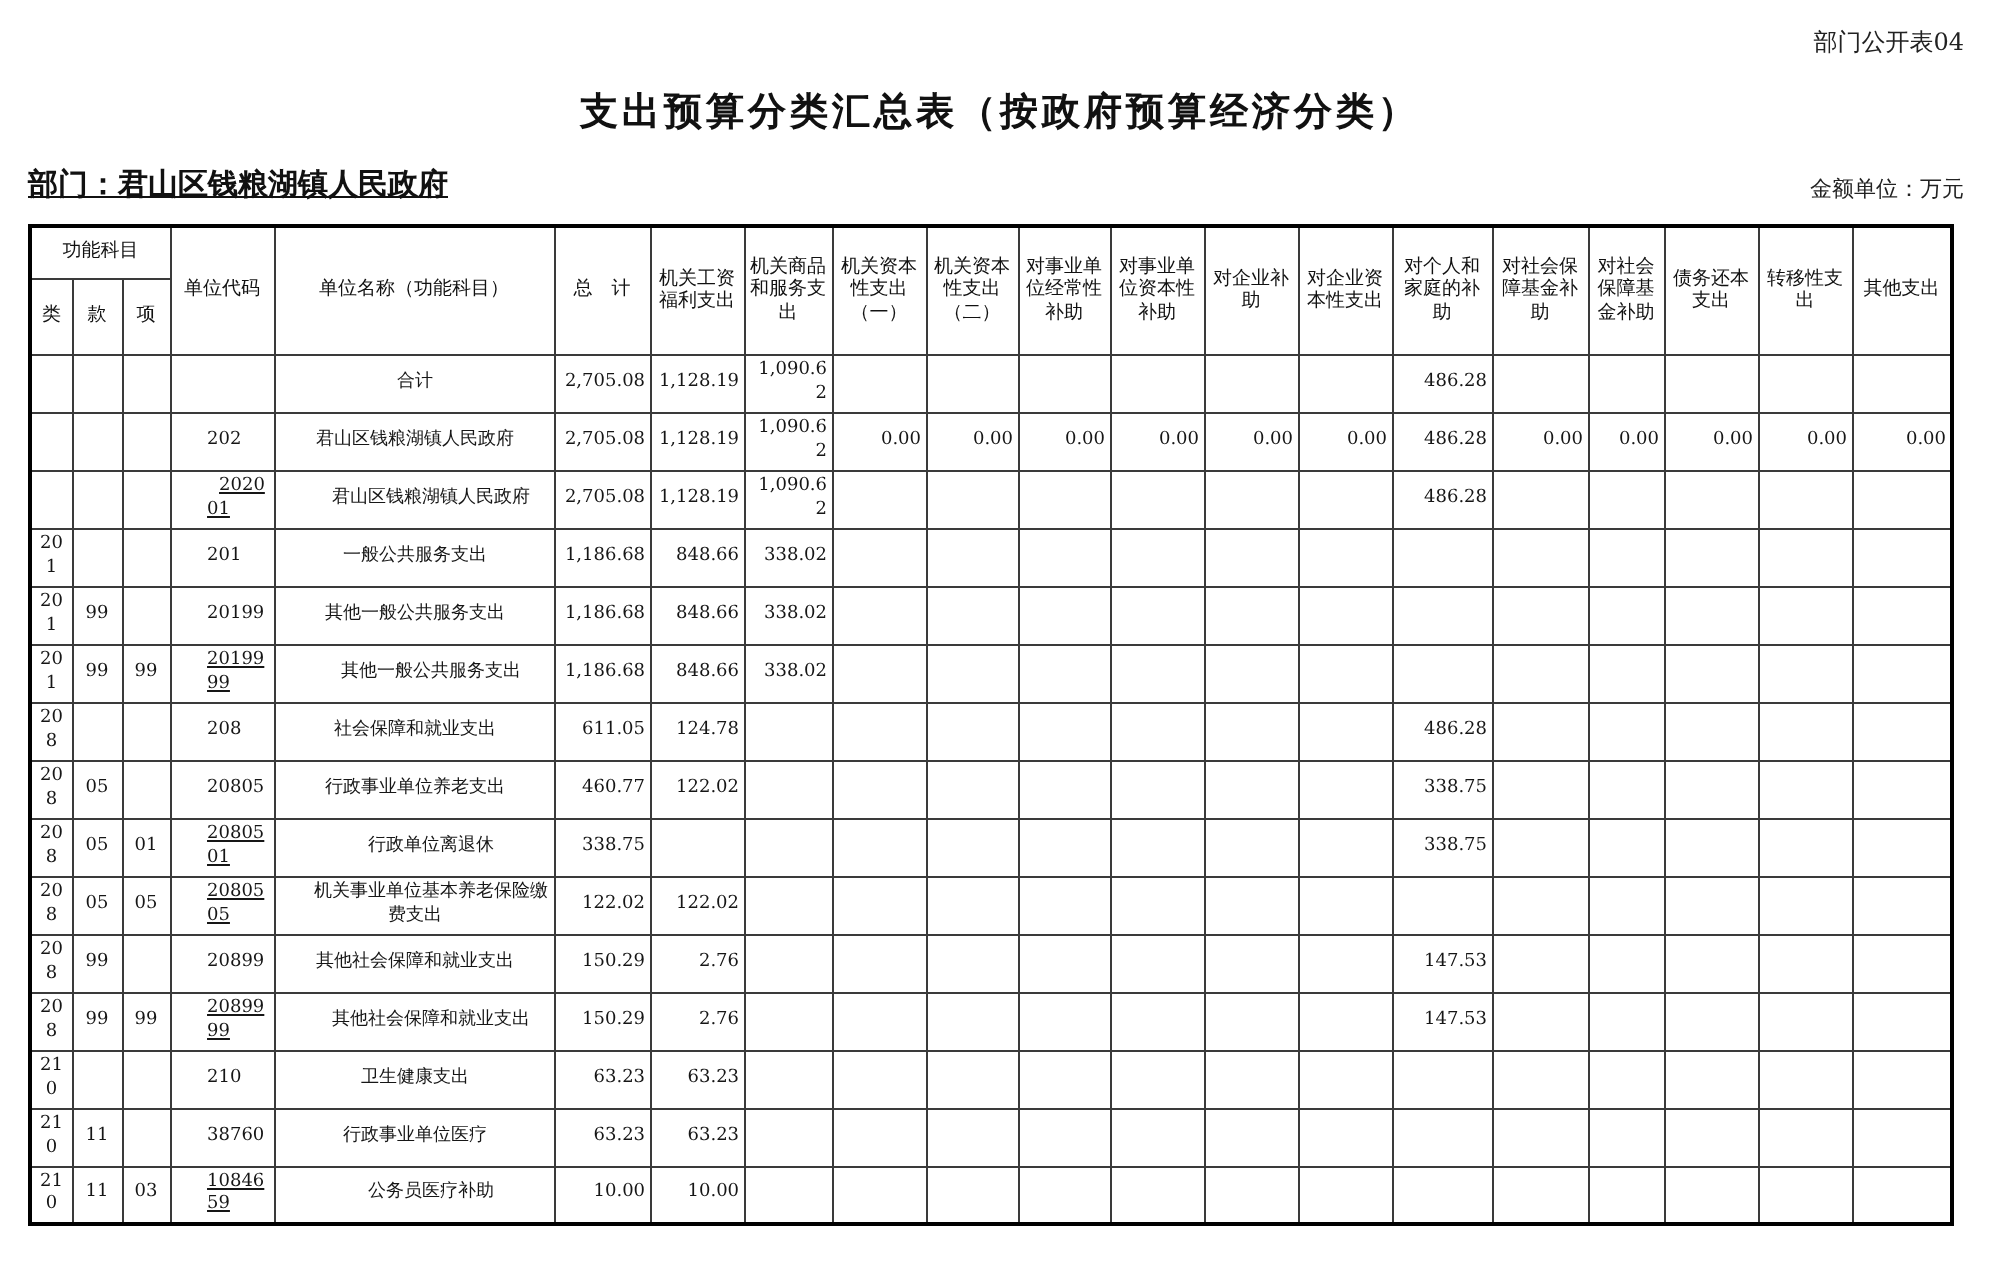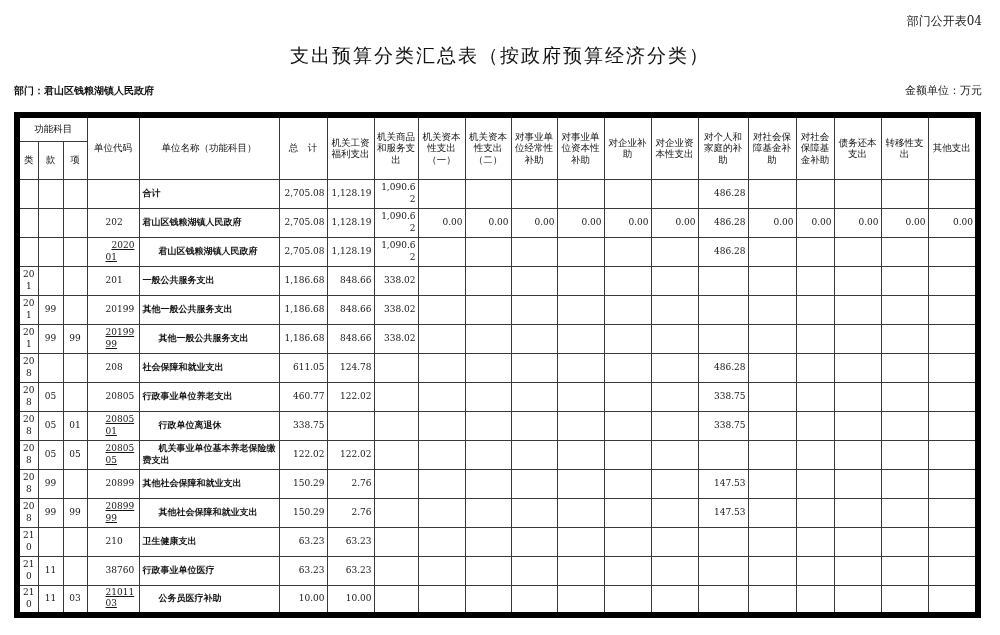--- a/index.html
+++ b/index.html
@@ -12,35 +12,35 @@
     overflow: hidden;
   }
   .page { position: relative; width: 1000px; height: 635px; background: #fff; }
 
   .doc-code {
     position: absolute; top: 13px; right: 18px;
     font-size: 12px; color: #222;
   }
   .title {
     position: absolute; top: 43px; left: 0; width: 100%;
-    text-align: center; font-size: 19px; font-weight: normal;
+    text-align: center; font-size: 19px; font-weight: bold;
     letter-spacing: 2px; color: #111;
   }
   .meta-row {
     position: absolute; top: 83px; left: 14px; width: 968px;
     display: flex; justify-content: space-between; align-items: flex-end;
   }
-  .dept { font-size: 10px; font-weight: bold; color: #111; }
+  .dept { font-size: 15px; font-weight: bold; color: #111; text-decoration: underline; }
   .unit { font-size: 11px; color: #222; }
 
   table.budget {
     position: absolute; top: 112px; left: 14px;
     width: 880px; table-layout: fixed;
     border-collapse: collapse;
-    border: 6px solid #000000;
+    border: 2px solid #000000;
     background: #fff;
   }
   .budget th, .budget td {
     border: 1px solid #3a3a3a;
     overflow: hidden;
   }
   .budget thead th {
     font-size: 9.5px; font-weight: normal; color: #111;
     text-align: center; vertical-align: middle;
     padding: 1px; line-height: 1.22;
@@ -52,21 +52,21 @@
   .budget tbody tr { height: 29px; }
   .budget td {
     font-size: 9px; color: #161616;
     vertical-align: middle; padding: 1px 2px;
     line-height: 1.3; word-break: break-all;
   }
   td.center { text-align: center; }
   td.code { text-align: left; padding-left: 18px; }
   td.code.low { vertical-align: bottom; padding-bottom: 2px; text-decoration: underline; }
   td.code.cind { text-indent: 6px; }
-  td.name { text-align: left; padding-left: 3px; font-weight: bold; }
+  td.name { text-align: center; padding-left: 3px; }
   td.name.ind { text-indent: 16px; }
   td.num { text-align: right; padding-right: 2px; }
 </style>
 </head>
 <body>
 
 <div class="page">
 
   <div class="doc-code">部门公开表04</div>
 
@@ -433,21 +433,21 @@
           <td class="num"></td>
           <td class="num"></td>
           <td class="num"></td>
           <td class="num"></td>
           <td class="num"></td>
         </tr>
         <tr>
           <td class="center">210</td>
           <td class="center">11</td>
           <td class="center">03</td>
-          <td class="code low">2101103</td>
+          <td class="code low">1084659</td>
           <td class="name ind">公务员医疗补助</td>
           <td class="num">10.00</td>
           <td class="num">10.00</td>
           <td class="num"></td>
           <td class="num"></td>
           <td class="num"></td>
           <td class="num"></td>
           <td class="num"></td>
           <td class="num"></td>
           <td class="num"></td>

